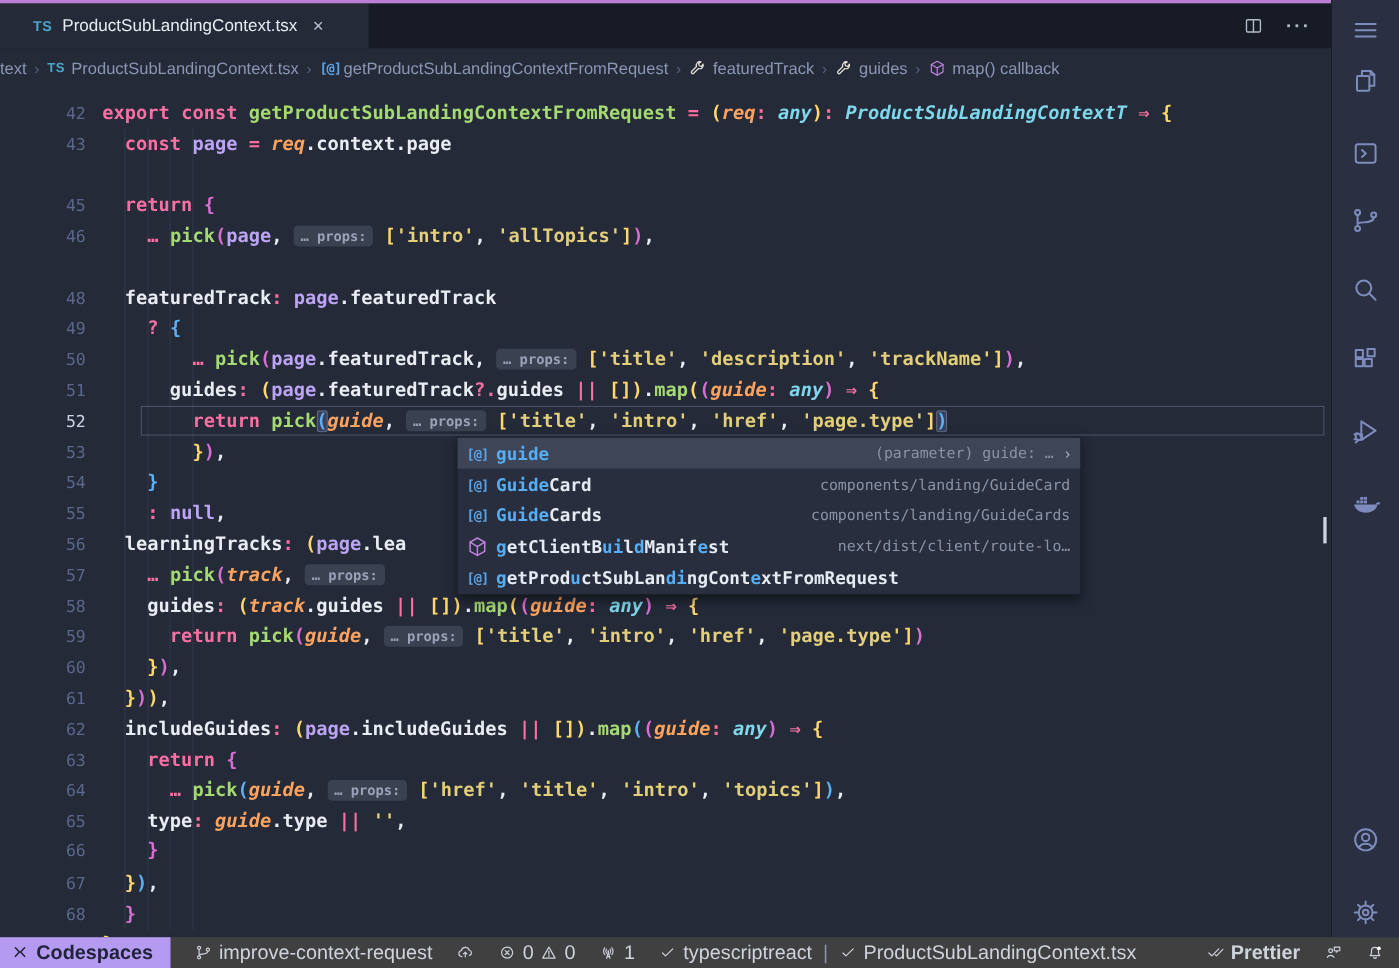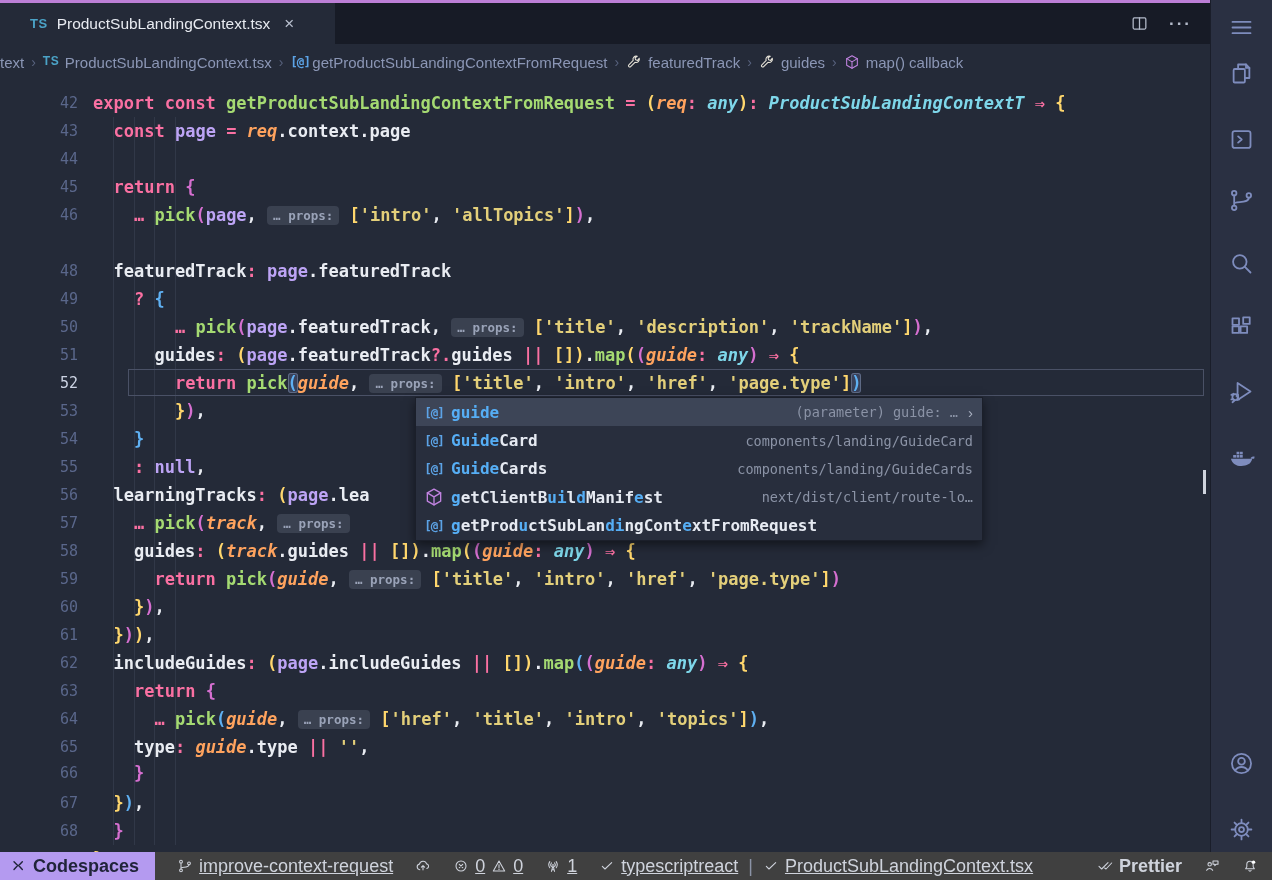--- a/index.html
+++ b/index.html
@@ -59,21 +59,21 @@
   .side-item{position:absolute;left:50%;transform:translateX(-50%);width:34px;height:34px;
            display:flex;align-items:center;justify-content:center;color:#7e8cbd;cursor:pointer;}
   .side-item .ic{width:27px;height:27px;}
   
   #statusbar{position:absolute;left:0;top:852px;width:1272px;height:28px;background:#404040;z-index:10;
            display:flex;align-items:center;color:#cfd3dc;font-size:18px;}
   .sb-left{display:flex;align-items:center;height:100%;flex:1;min-width:0;}
   .sb-right{display:flex;align-items:flex-end;height:100%;padding-right:14px;gap:22px;font-weight:bold;}
   .sb-item{display:flex;align-items:center;gap:6px;height:100%;cursor:pointer;white-space:nowrap;}
   .sb-item .ic{width:16px;height:16px;}
-  .sb-gap{margin-left:22px;text-decoration:underline;}
+  .sb-gap{margin-left:22px;}
   .codespaces{background:#b49af0;color:#20243a;padding:0 16px 0 10px;font-weight:bold;gap:7px;}
   .sb-sep{color:#8b93a6;margin:0 4px;}
   .ic{display:inline-flex;}
   .ic svg{width:100%;height:100%;}
 </style>
 </head>
 <body>
 
 <div id="app">
 
@@ -86,24 +86,20 @@
         <span class="gut">41</span>
         <span class="ctext"></span>
       </div>
       <div class="code-row" style="top: 88.8px;">
         <span class="gut">42</span>
         <span class="ctext"><span class="tk-pk">export</span><span class="tk-p"> </span><span class="tk-pk">const</span><span class="tk-p"> </span><span class="tk-gr">getProductSubLandingContextFromRequest</span><span class="tk-p"> </span><span class="tk-pk">=</span><span class="tk-p"> </span><span class="tk-g">(</span><span class="tk-or">req</span><span class="tk-pk">:</span><span class="tk-p"> </span><span class="tk-cy">any</span><span class="tk-g">)</span><span class="tk-pk">:</span><span class="tk-p"> </span><span class="tk-cy">ProductSubLandingContextT</span><span class="tk-p"> </span><span class="tk-pk">⇒</span><span class="tk-p"> </span><span class="tk-g">{</span></span>
       </div>
       <div class="code-row" style="top: 116.8px;">
         <span class="gut">43</span>
         <span class="ctext"><span class="tk-p">  </span><span class="tk-pk">const</span><span class="tk-p"> </span><span class="tk-pu">page</span><span class="tk-p"> </span><span class="tk-pk">=</span><span class="tk-p"> </span><span class="tk-or">req</span><span class="tk-p">.context.page</span></span>
-      </div>
-      <div class="code-row" style="top: 144.8px;">
-        <span class="gut">44</span>
-        <span class="ctext"></span>
       </div>
       <div class="code-row" style="top: 172.8px;">
         <span class="gut">45</span>
         <span class="ctext"><span class="tk-p">  </span><span class="tk-pk">return</span><span class="tk-p"> </span><span class="tk-o">{</span></span>
       </div>
       <div class="code-row" style="top: 200.8px;">
         <span class="gut">46</span>
         <span class="ctext"><span class="tk-p">    </span><span class="tk-pk">…</span><span class="tk-p"> </span><span class="tk-gr">pick</span><span class="tk-o">(</span><span class="tk-pu">page</span><span class="tk-p">, </span><span class="chip">… props:</span><span class="tk-p"> </span><span class="tk-g">[</span><span class="tk-ye">'intro'</span><span class="tk-p">, </span><span class="tk-ye">'allTopics'</span><span class="tk-g">]</span><span class="tk-o">)</span><span class="tk-p">,</span></span>
       </div>
       <div class="code-row" style="top: 256.8px;">

